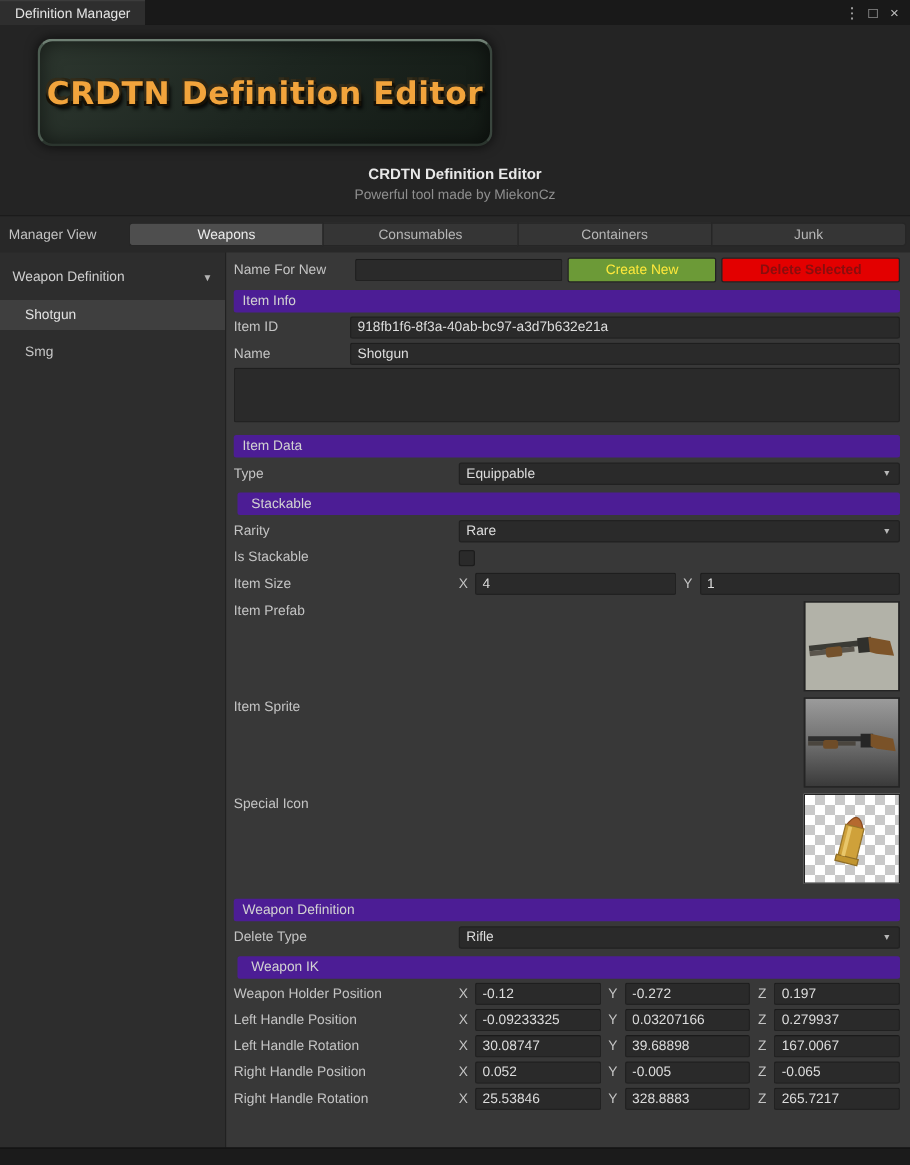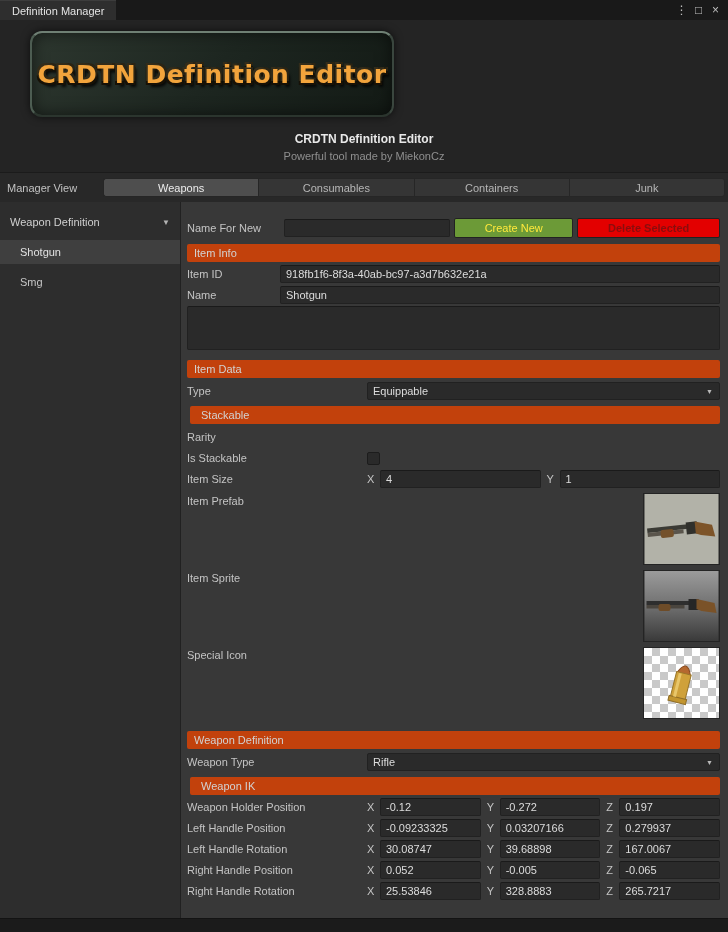--- a/index.html
+++ b/index.html
@@ -50,27 +50,27 @@
   .side-item.selected { background:#3f3f3f; color:#e2e2e2; }
   .main { flex:1; min-width:0; background:#383838; padding:0 8px 0 6px; display:flex; flex-direction:column; }
   
   .row { display:flex; align-items:center; height:18px; margin-top:3px; flex:0 0 auto; }
   .lbl { color:#c4c4c4; flex:0 0 auto; }
   .w90  { width:93px; }
   .w176 { width:180px; }
   .field { height:18px; background:#2a2a2a; border:1px solid #212121; border-top-color:#1a1a1a;
     border-radius:2px; color:#dddddd; font-family:inherit; font-size:11px; padding:0 5px; outline:none; }
   .flex { flex:1 1 auto; min-width:0; }
-  .actions-row { display:flex; align-items:center; height:20px; margin-top:16px; gap:4px; flex:0 0 auto; }
+  .actions-row { display:flex; align-items:center; height:20px; margin-top:4px; gap:4px; flex:0 0 auto; }
   .actions-row .field { width:166px; flex:0 0 auto; }
   .btn { height:20px; border:1px solid #222; border-radius:2px; font-family:inherit; font-size:11px;
     cursor:pointer; flex:1 1 auto; }
   .btn-create { color:#ffe93b; }
   .btn-delete { color:#8a0d0d; font-weight:bold; }
-  .sec-header { height:18px; margin-top:6px; background:#c2410c; border-radius:2px;
+  .sec-header { height:18px; margin-top:6px; background:#4c1d95; border-radius:2px;
     display:flex; align-items:center; padding-left:7px; color:#d2d2d2; flex:0 0 auto; }
   .sec-header.nested { margin-left:3px; padding-left:11px; }
   .mt10 { margin-top:10px !important; }
   .mt12 { margin-top:12px !important; }
   .mt4  { margin-top:4px !important; }
   .desc-label { height:14px; margin-top:4px; display:flex; align-items:center; flex:0 0 auto; }
   textarea.desc { height:44px; margin-top:2px; resize:none; flex:0 0 auto; }
   .dropdown { flex:1 1 auto; min-width:0; height:18px; background:#2a2a2a; border:1px solid #212121;
     border-radius:2px; display:flex; align-items:center; padding:0 6px 0 5px; color:#dddddd; cursor:pointer; }
   .dd-caret { margin-left:auto; font-size:7px; color:#b9b9b9; }
@@ -167,20 +167,24 @@
         <div class="dropdown">
           <span>Equippable</span>
           <span class="dd-caret">▼</span>
         </div>
       </div>
 
       <div class="sec-header nested">Stackable</div>
 
       <div class="row mt4">
         <span class="lbl w176">Rarity</span>
+        <div class="dropdown">
+          <span>Rare</span>
+          <span class="dd-caret">▼</span>
+        </div>
       </div>
 
 
       <div class="row">
         <span class="lbl w176">Is Stackable</span>
         <div class="checkbox"></div>
       </div>
 
       <div class="row">
         <span class="lbl w176">Item Size</span>
@@ -240,21 +244,21 @@
               <rect x="28" y="50" width="18" height="5" fill="#c2952f" stroke="#8f6d26" stroke-width="1"></rect>
               <rect x="32" y="26" width="3" height="24" fill="#e8c66a"></rect>
             </g>
           </svg>
         </div>
       </div>
 
       <div class="sec-header mt12">Weapon Definition</div>
 
       <div class="row mt4">
-        <span class="lbl w176">Weapon Type</span>
+        <span class="lbl w176">Delete Type</span>
         <div class="dropdown">
           <span>Rifle</span>
           <span class="dd-caret">▼</span>
         </div>
       </div>
 
       <div class="sec-header nested">Weapon IK</div>
 
       <div class="row">
         <span class="lbl w176">Weapon Holder Position</span>

